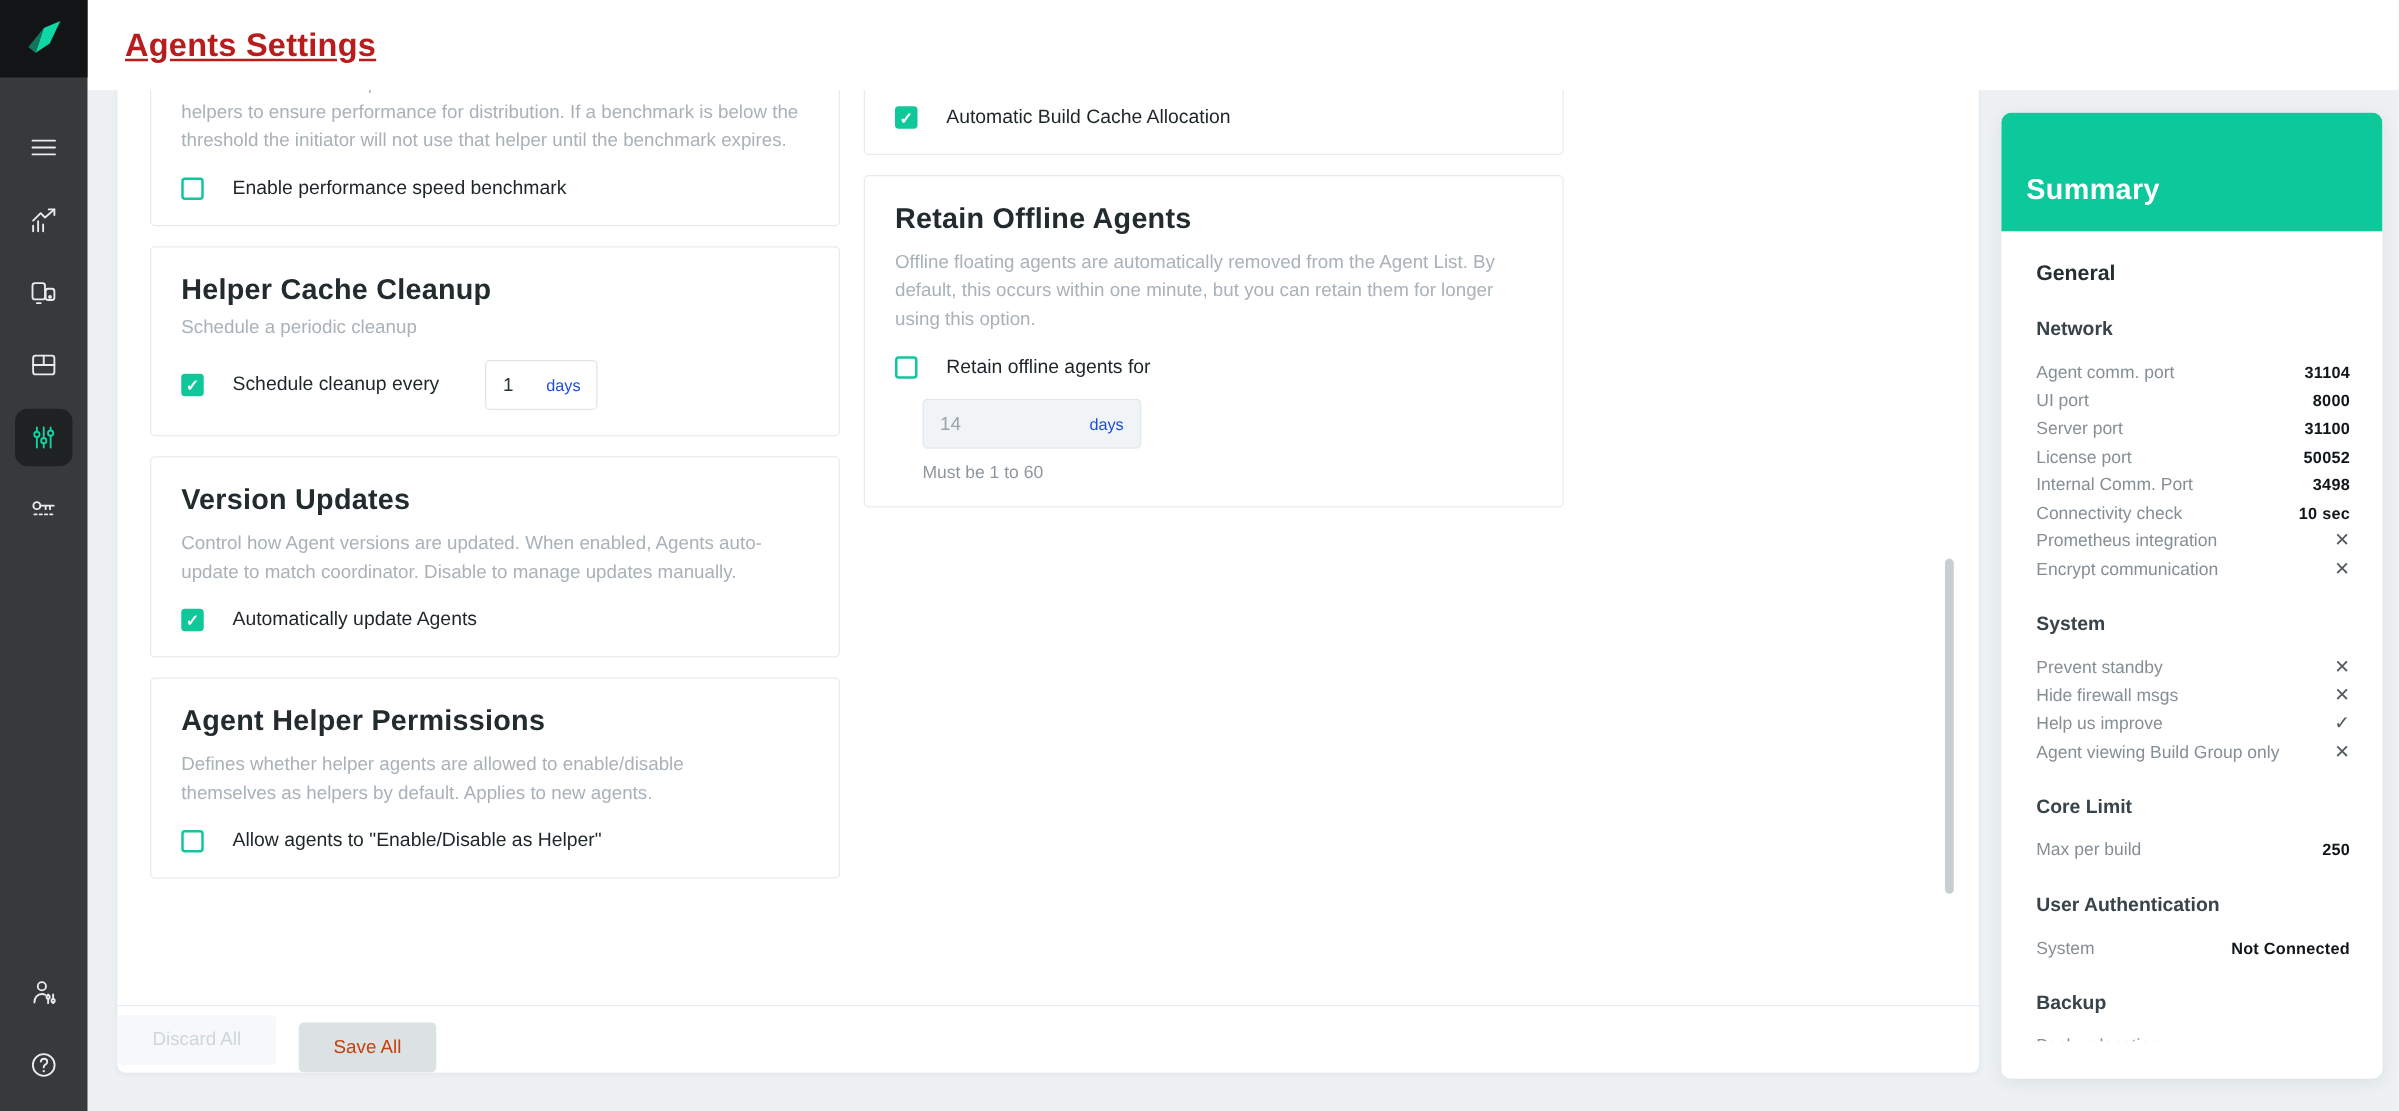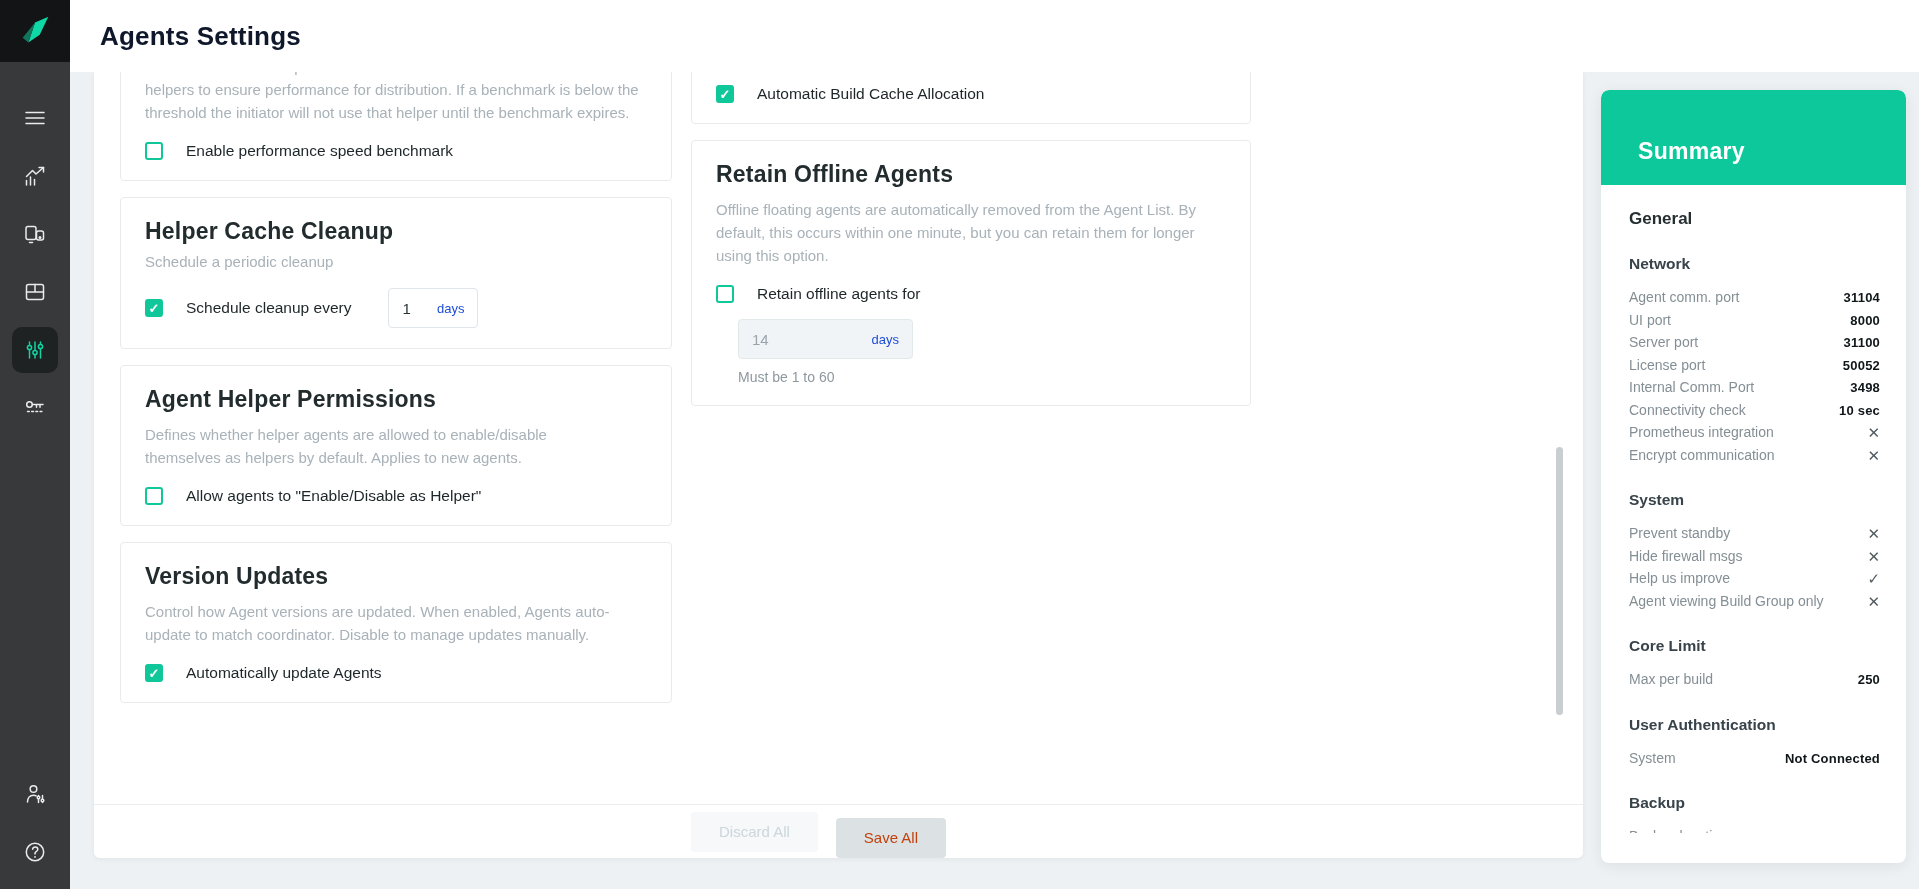--- a/index.html
+++ b/index.html
@@ -14,21 +14,21 @@
   .sidebar { position:absolute; left:0; top:0; width:70px; height:889px; background:#38393a; display:flex; flex-direction:column; align-items:center; z-index:5; }
   .logo-block { width:70px; height:62px; background:#121415; display:flex; align-items:center; justify-content:center; flex:none; }
   .nav { display:flex; flex-direction:column; align-items:center; margin-top:33px; gap:12px; }
   .nav-item { width:46px; height:46px; border-radius:10px; display:flex; align-items:center; justify-content:center; cursor:pointer; }
   .nav-item.active { background:#1f2222; }
   .bottom-nav { margin-top:auto; margin-bottom:14px; display:flex; flex-direction:column; align-items:center; gap:12px; }
   .icon-svg { stroke:#e9eced; fill:none; stroke-width:1.5; stroke-linecap:round; stroke-linejoin:round; }
   .icon-svg.teal { stroke:#12d4a2; }
   
   .header { position:absolute; left:70px; top:0; width:1849px; height:72px; background:#ffffff; display:flex; align-items:center; padding-left:30px; z-index:4; }
-  .page-title { font-size:26px; font-weight:700; color:#0f172a; letter-spacing:.2px; }
+  .page-title { font-size:26px; font-weight:700; color:#b91c1c; letter-spacing:.2px;text-decoration:underline; }
   
   .main-panel { position:absolute; left:94px; top:72px; width:1489px; height:786px; background:#fff; border-radius:0 0 6px 6px; overflow:hidden; box-shadow:0 1px 5px rgba(25,40,50,.06); }
   .cols { position:absolute; left:26px; top:0; display:flex; gap:19px; align-items:flex-start; }
   .col-left { width:552px; }
   .col-right { width:560px; }
   .card { background:#fff; border:1px solid #e7ebed; border-radius:4px; padding:20px 24px; margin-bottom:16px; }
   .card.clip-a { margin-top:-38px; }
   .card.clip-b { margin-top:-8px; }
   .card-title { font-size:23px; font-weight:700; color:#222b2d; letter-spacing:.2px; }
   .card-sub { font-size:15px; color:#a8b2b8; margin-top:8px; }
@@ -44,28 +44,28 @@
   .check-label { font-size:15.5px; color:#1d2629; }
   .num-box { display:flex; align-items:center; justify-content:space-between; height:40px; border:1px solid #dfe5e8; border-radius:4px; background:#fff; padding:0 13px; }
   .num-box.small { width:90px; margin-left:14px; }
   .num-box.retain { width:175px; margin-top:16px; margin-left:22px; }
   .num-box.disabled { background:#f1f4f6; border-color:#e3e8ea; }
   .num { font-size:15px; color:#2a3336; }
   .num-box.disabled .num { color:#9aa5ab; }
   .unit { font-size:13px; color:#1d4ed8; }
   .hint { font-size:14px; color:#8d989e; margin-top:10px; margin-left:22px; }
   
-  .panel-footer { position:absolute; left:0; right:0; bottom:0; height:54px; background:#fff; border-top:1px solid #e9edef; display:flex; align-items:center; justify-content:center; gap:18px; padding-right:40px; }
+  .panel-footer { position:absolute; left:0; right:0; bottom:0; height:54px; background:#fff; border-top:1px solid #e9edef; display:flex; align-items:center; justify-content:flex-start; gap:18px; padding-right:40px; }
   .btn { height:40px; padding:0 28px; border:none; border-radius:4px; font-size:15px; font-family:inherit; cursor:default; }
   .btn.discard { background:#f6f8f9; color:#ccd6db; }
   .btn.save { background:#dce1e4; color:#c2410c;margin-top:12px; }
   .scroll-thumb { position:absolute; right:20px; top:375px; width:7px; height:268px; background:#c9ced1; border-radius:4px; }
   
   .summary { position:absolute; left:1601px; top:90px; width:305px; height:773px; background:#fff; border-radius:8px; box-shadow:0 3px 14px rgba(25,40,50,.08); overflow:hidden; }
-  .summary-header { height:95px; background:#0cc89a; display:flex; align-items:flex-end; padding:0 0 20px 37px; border-radius:8px 8px 0 0; }
+  .summary-header { height:95px; background:#0cc89a; display:flex; align-items:flex-end; padding:0 0 20px 20px; border-radius:8px 8px 0 0; }
   .summary-title { color:#fff; font-size:23px; font-weight:700; letter-spacing:.3px; }
   .summary-body { padding:24px 26px 0 28px; }
   .s-main { font-size:17px; font-weight:700; color:#252e31; }
   .s-sec { font-size:15.5px; font-weight:700; color:#38434a; margin-top:26px; }
   .s-row { display:flex; justify-content:space-between; align-items:flex-start; margin-top:3px; font-size:14px; line-height:19.5px; }
   .s-row.first { margin-top:15px; }
   .s-label { color:#848f95; flex:1; padding-right:10px; }
   .s-val { color:#10171a; font-weight:700; font-size:13px; white-space:nowrap; letter-spacing:.2px; }
   .s-val.icon { font-weight:400; font-size:15px; color:#515b60; letter-spacing:0; }
   .clip-row { height:9px; overflow:hidden; margin-top:12px; }
@@ -167,34 +167,34 @@
           <span class="cb checked"></span>
           <span class="check-label">Schedule cleanup every</span>
           <span class="num-box small">
             <span class="num">1</span>
             <span class="unit">days</span>
           </span>
         </div>
       </section>
 
       <section class="card">
+        <h2 class="card-title">Version Updates</h2>
+        <p class="desc w480">Control how Agent versions are updated. When enabled, Agents auto-update to match coordinator. Disable to manage updates manually.</p>
+        <label class="check-row">
+          <span class="cb checked"></span>
+          <span class="check-label">Automatically update Agents</span>
+        </label>
+      </section>
+
+      <section class="card">
         <h2 class="card-title">Agent Helper Permissions</h2>
         <p class="desc w420">Defines whether helper agents are allowed to enable/disable themselves as helpers by default. Applies to new agents.</p>
         <label class="check-row">
           <span class="cb"></span>
           <span class="check-label">Allow agents to "Enable/Disable as Helper"</span>
-        </label>
-      </section>
-
-      <section class="card">
-        <h2 class="card-title">Version Updates</h2>
-        <p class="desc w480">Control how Agent versions are updated. When enabled, Agents auto-update to match coordinator. Disable to manage updates manually.</p>
-        <label class="check-row">
-          <span class="cb checked"></span>
-          <span class="check-label">Automatically update Agents</span>
         </label>
       </section>
 
     </div>
 
     <div class="col-right">
 
       <section class="card clip-b">
         <label class="check-row top">
           <span class="cb checked"></span>

